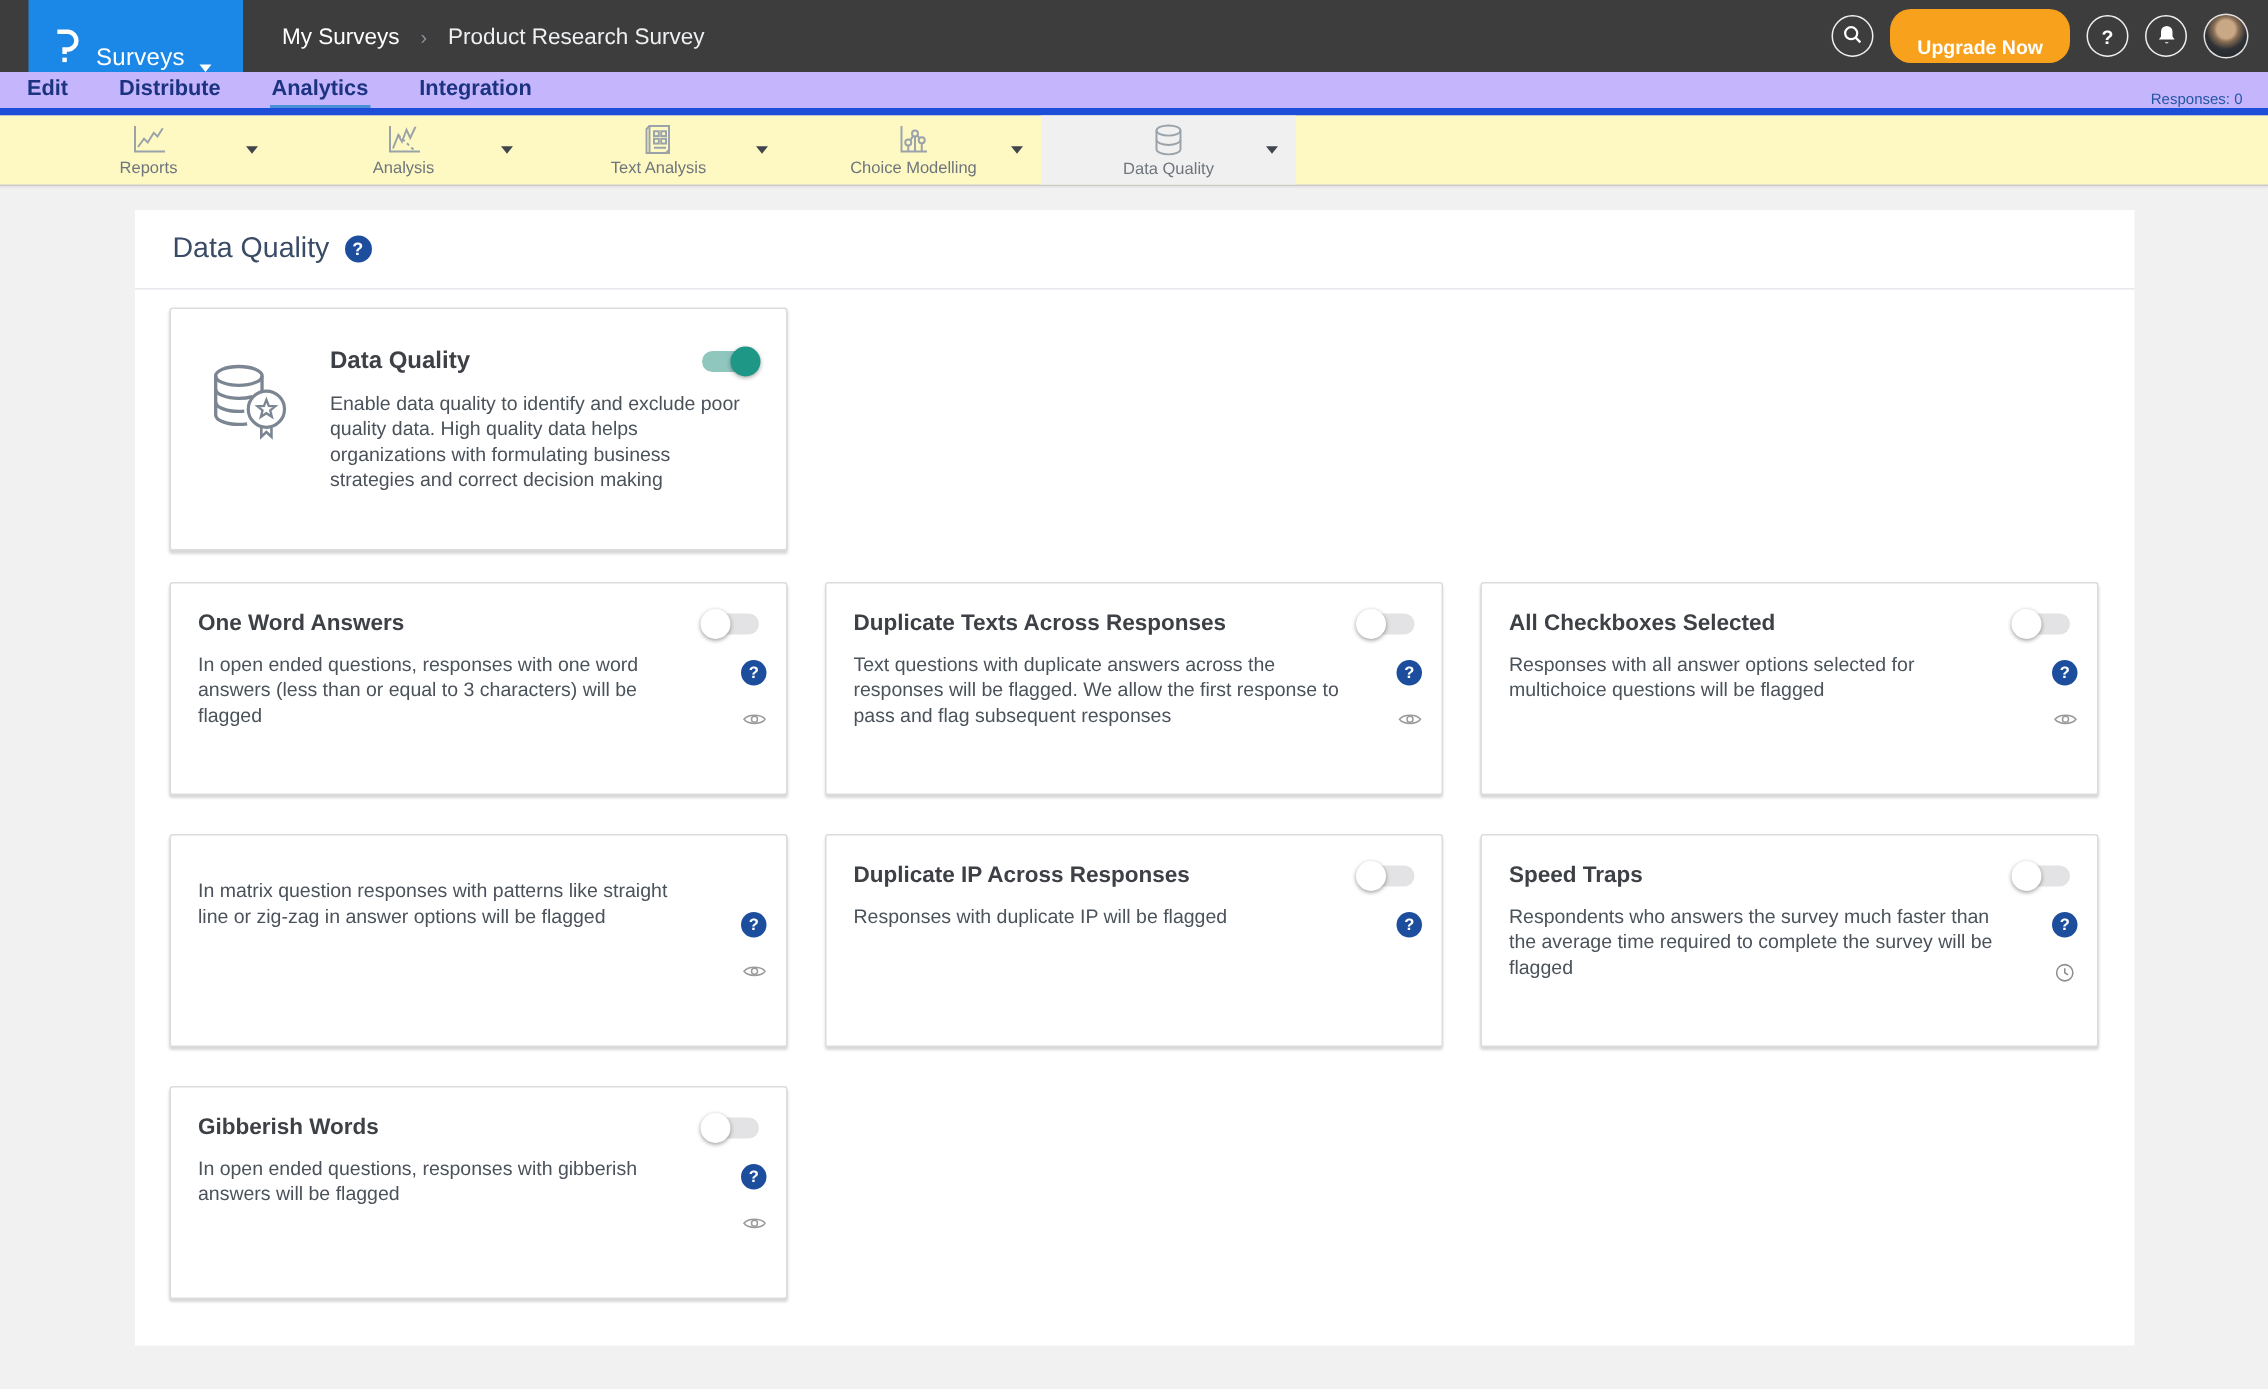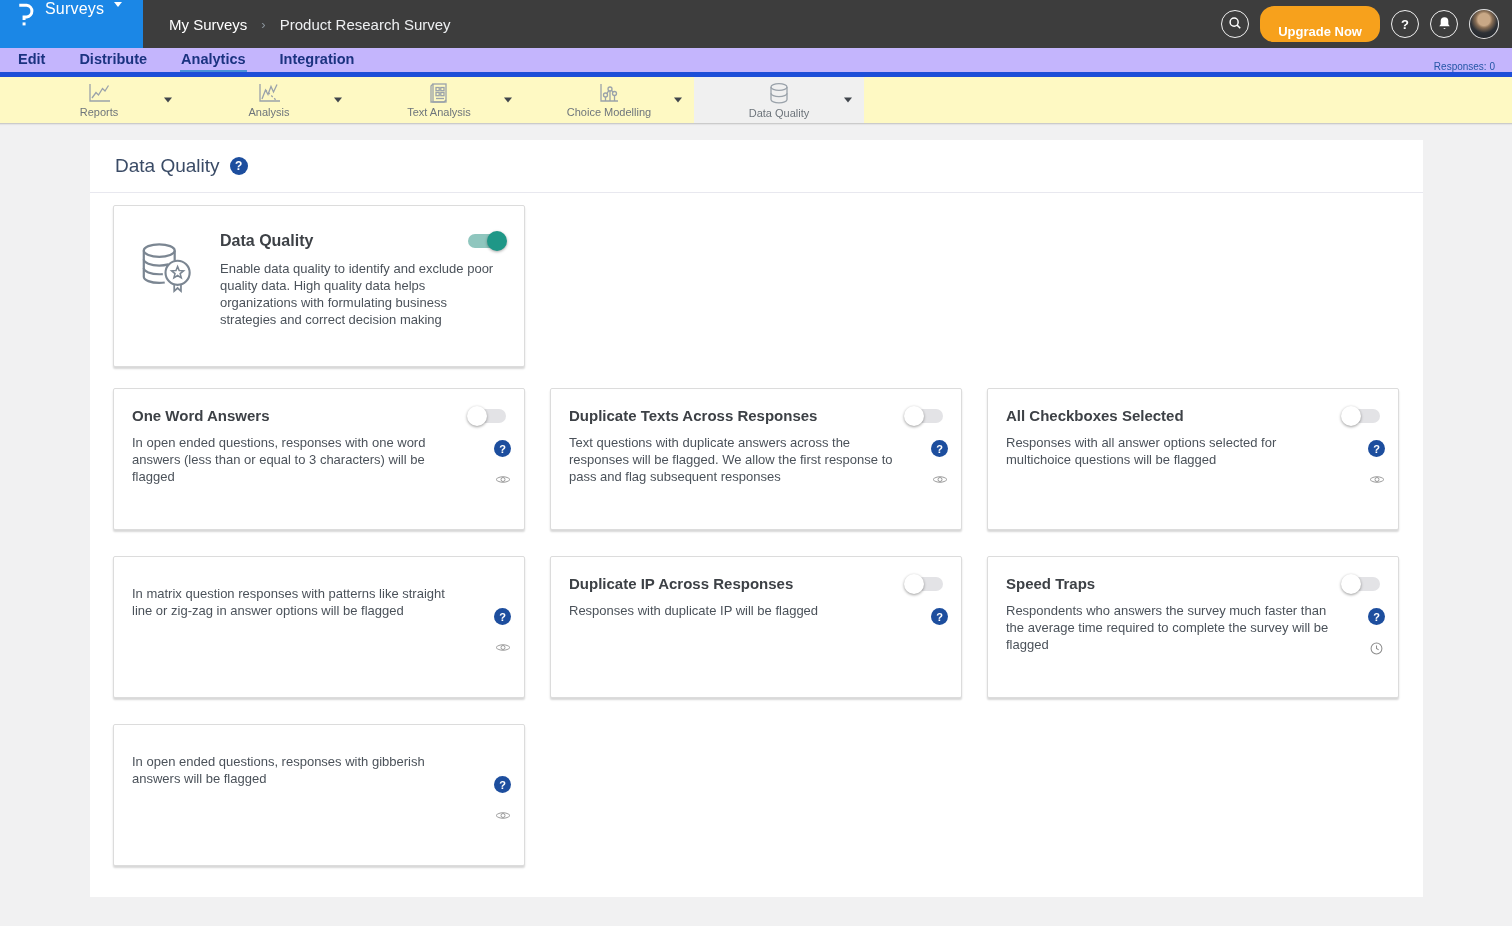--- a/index.html
+++ b/index.html
@@ -1,21 +1,21 @@
 <!DOCTYPE html>
 <html><head>
 <meta charset="utf-8">
 <style>
   * { margin:0; padding:0; box-sizing:border-box; }
   html,body { width:1512px; height:926px; overflow:hidden; }
   body { font-family:"Liberation Sans", sans-serif; background:#f1f1f2; }
 
   
   .topbar { height:48px; background:#3d3d3d; display:flex; align-items:center; }
-  .brand { width:143px; height:48px; background:#1b87e6; display:flex; align-items:flex-start; gap:10px; padding:0 14px; cursor:pointer; flex:0 0 auto; }
+  .brand { width:143px; height:48px; background:#1b87e6; display:flex; align-items:flex-end; gap:10px; padding:0 14px; cursor:pointer; flex:0 0 auto;margin-left:19px; }
   .brand-word { color:#fff; font-size:16px; font-weight:500; letter-spacing:.2px; }
   .caret-down-white { width:0; height:0; border-left:4px solid transparent; border-right:4px solid transparent; border-top:5px solid #fff; margin-top:2px; }
   .breadcrumb { display:flex; align-items:center; gap:14px; margin-left:26px; font-size:15px; }
   .crumb-link { color:#ffffff; cursor:pointer; }
   .crumb-sep { color:#8b949c; font-size:13px; }
   .crumb-current { color:#eef0f2; }
   .topbar-right { margin-left:auto; display:flex; align-items:center; gap:11px; padding-right:13px; }
   .ring-btn { width:28px; height:28px; border-radius:50%; border:1.5px solid rgba(255,255,255,.92); display:flex; align-items:center; justify-content:center; cursor:pointer; color:#fff; font-weight:700; font-size:13px; background:transparent; }
   .upgrade-btn { height:28px; border:none; border-radius:14px; background:#f7a11c; color:#fff; font-weight:700; font-size:13px; padding:18px 18px; cursor:pointer; font-family:"Liberation Sans",sans-serif; }
   .avatar { width:30px; height:30px; border-radius:50%; cursor:pointer; border:1.5px solid rgba(255,255,255,.85);
@@ -332,20 +332,26 @@
               </span>
               <span class="icon">
                 <svg width="13" height="13" viewBox="0 0 24 24">
                   <circle cx="12" cy="12" r="10" fill="none" stroke="#8d8d8d" stroke-width="1.9"></circle>
                   <path d="M12 6.5 V12 L16 14.5" fill="none" stroke="#8d8d8d" stroke-width="1.9"></path>
                 </svg>
               </span>
             </div>
           </article>
           <article class="card">
+            <div class="card-head">
+              <h3 class="card-title">Gibberish Words</h3>
+              <div class="toggle">
+                <span class="knob"></span>
+              </div>
+            </div>
             <p class="card-desc">In open ended questions, responses with gibberish answers will be flagged</p>
             <div class="icon-col">
               <span class="icon">
                 <span class="help-badge">?</span>
               </span>
               <span class="icon">
                 <svg width="16" height="11" viewBox="0 0 24 16">
                   <path d="M1.5 8 C5.5 2.5 18.5 2.5 22.5 8 C18.5 13.5 5.5 13.5 1.5 8 Z" fill="none" stroke="#9b9b9b" stroke-width="1.5"></path>
                   <circle cx="12" cy="8" r="3" fill="none" stroke="#9b9b9b" stroke-width="1.5"></circle>
                 </svg>

